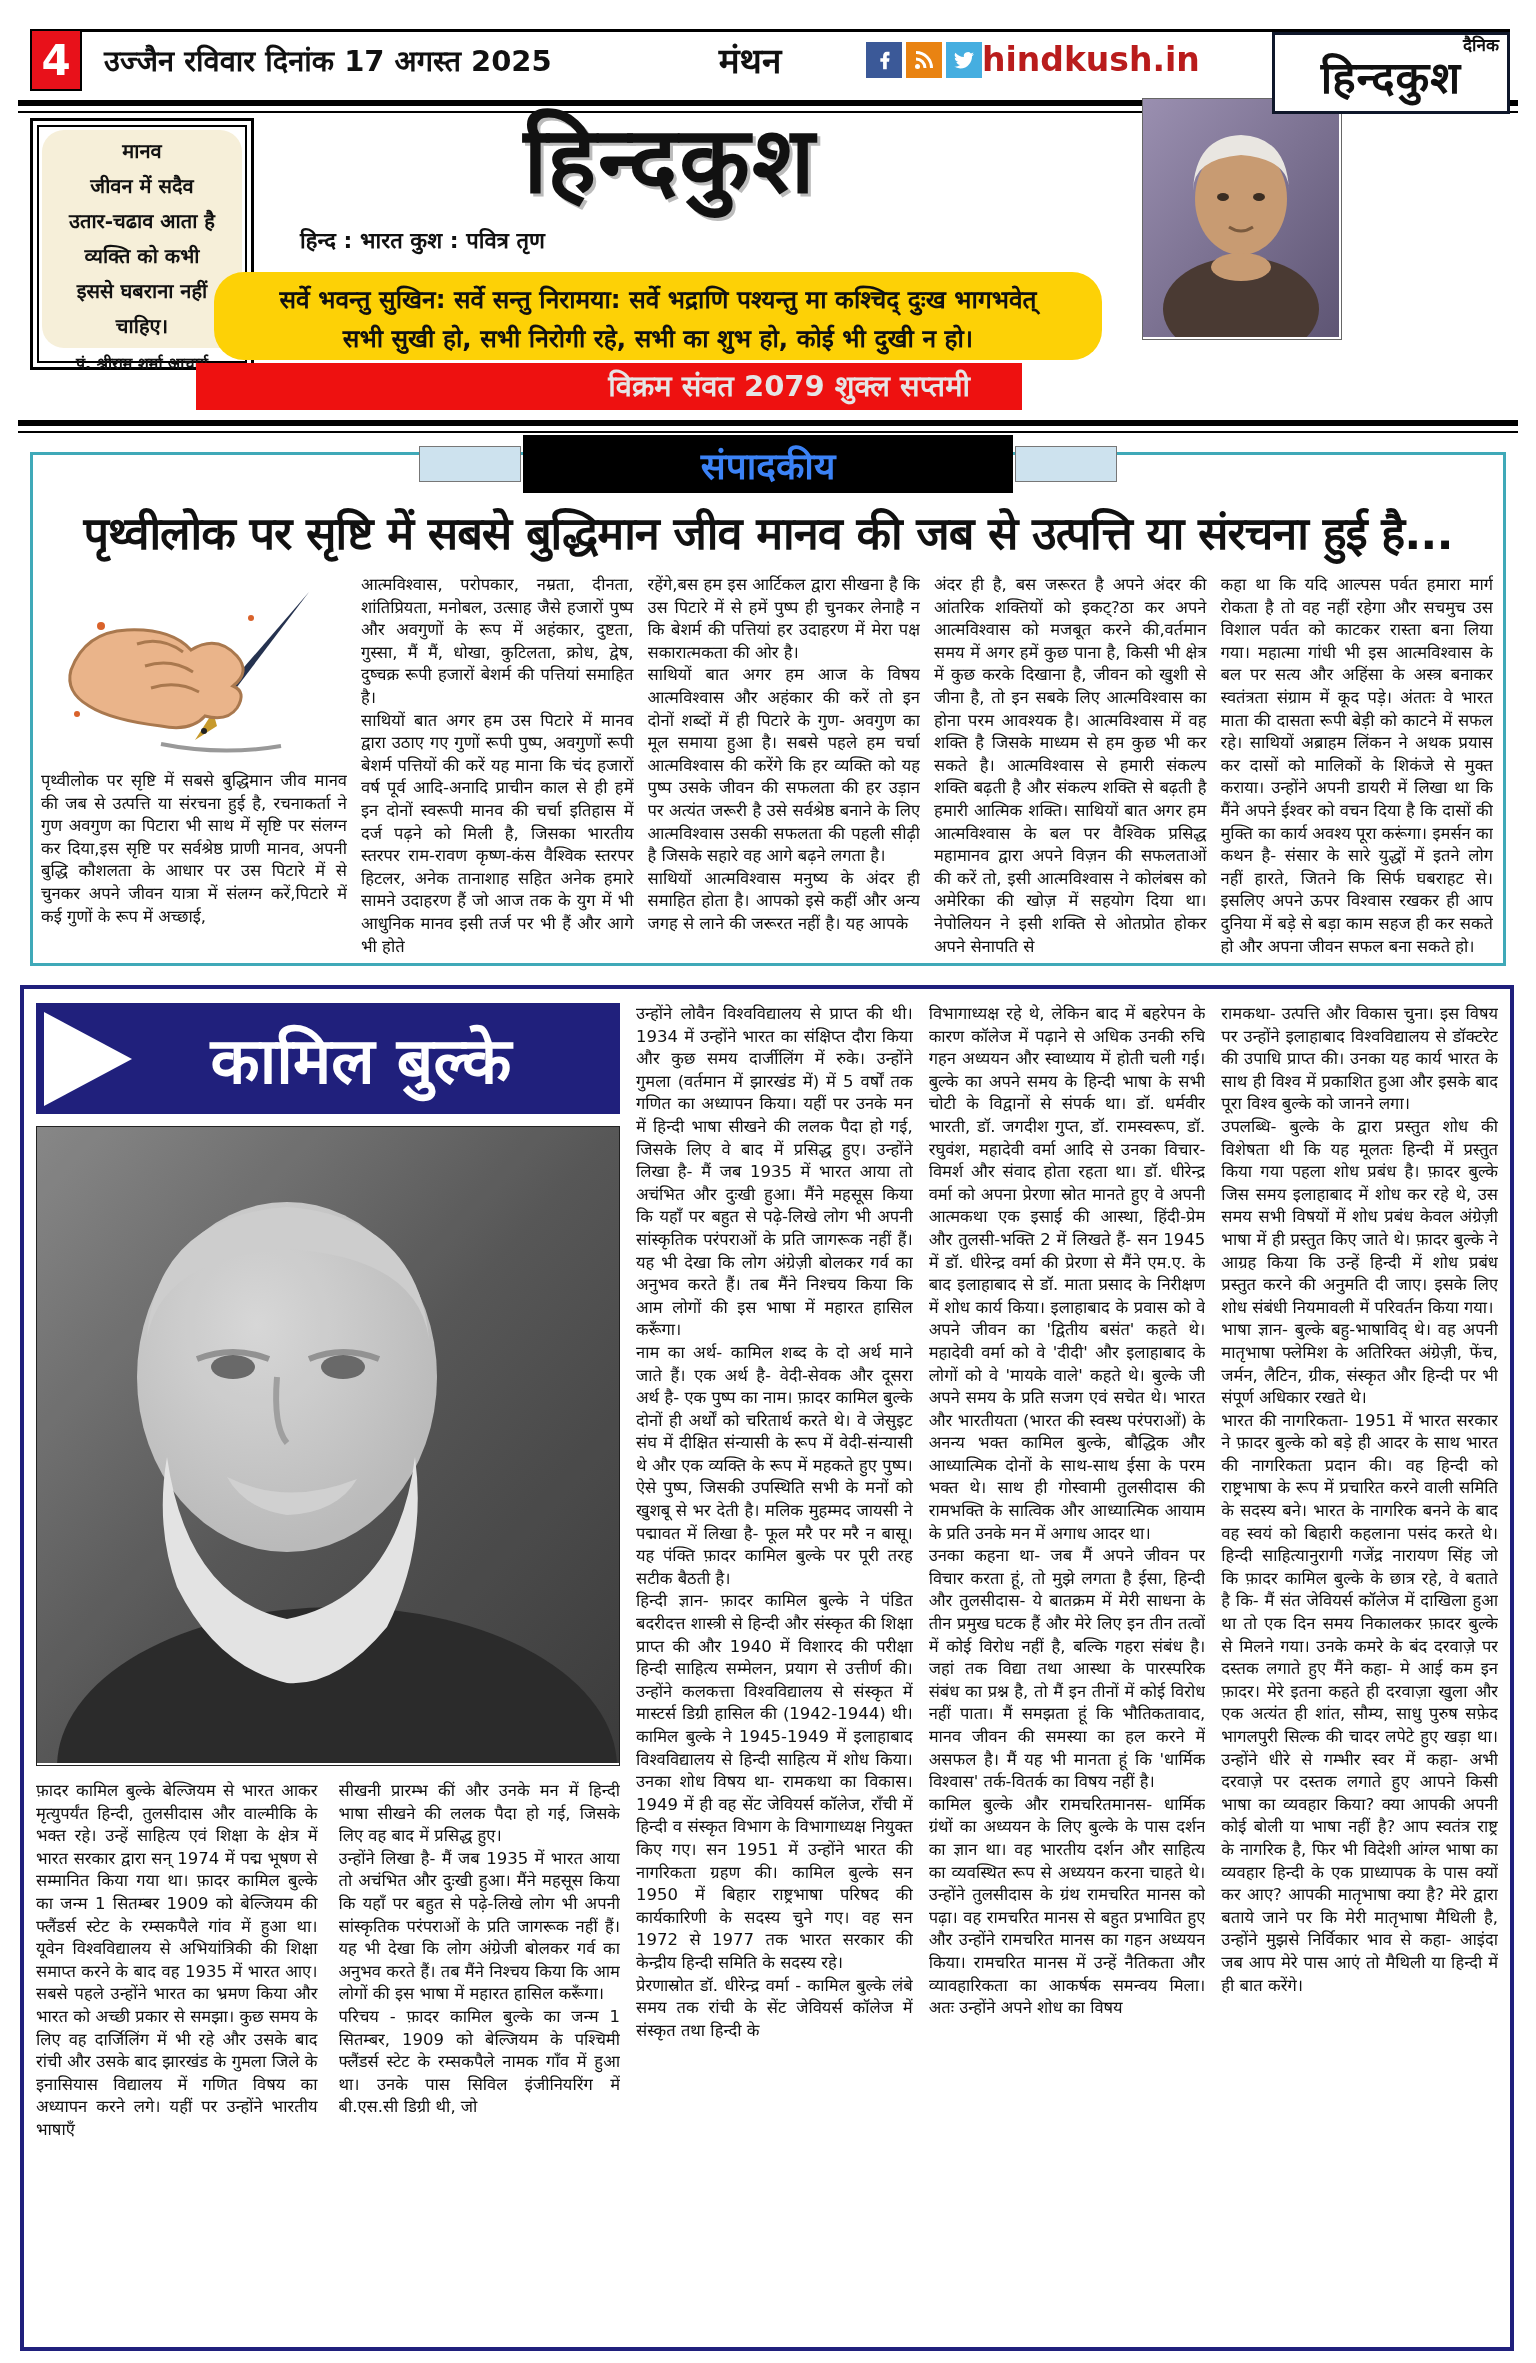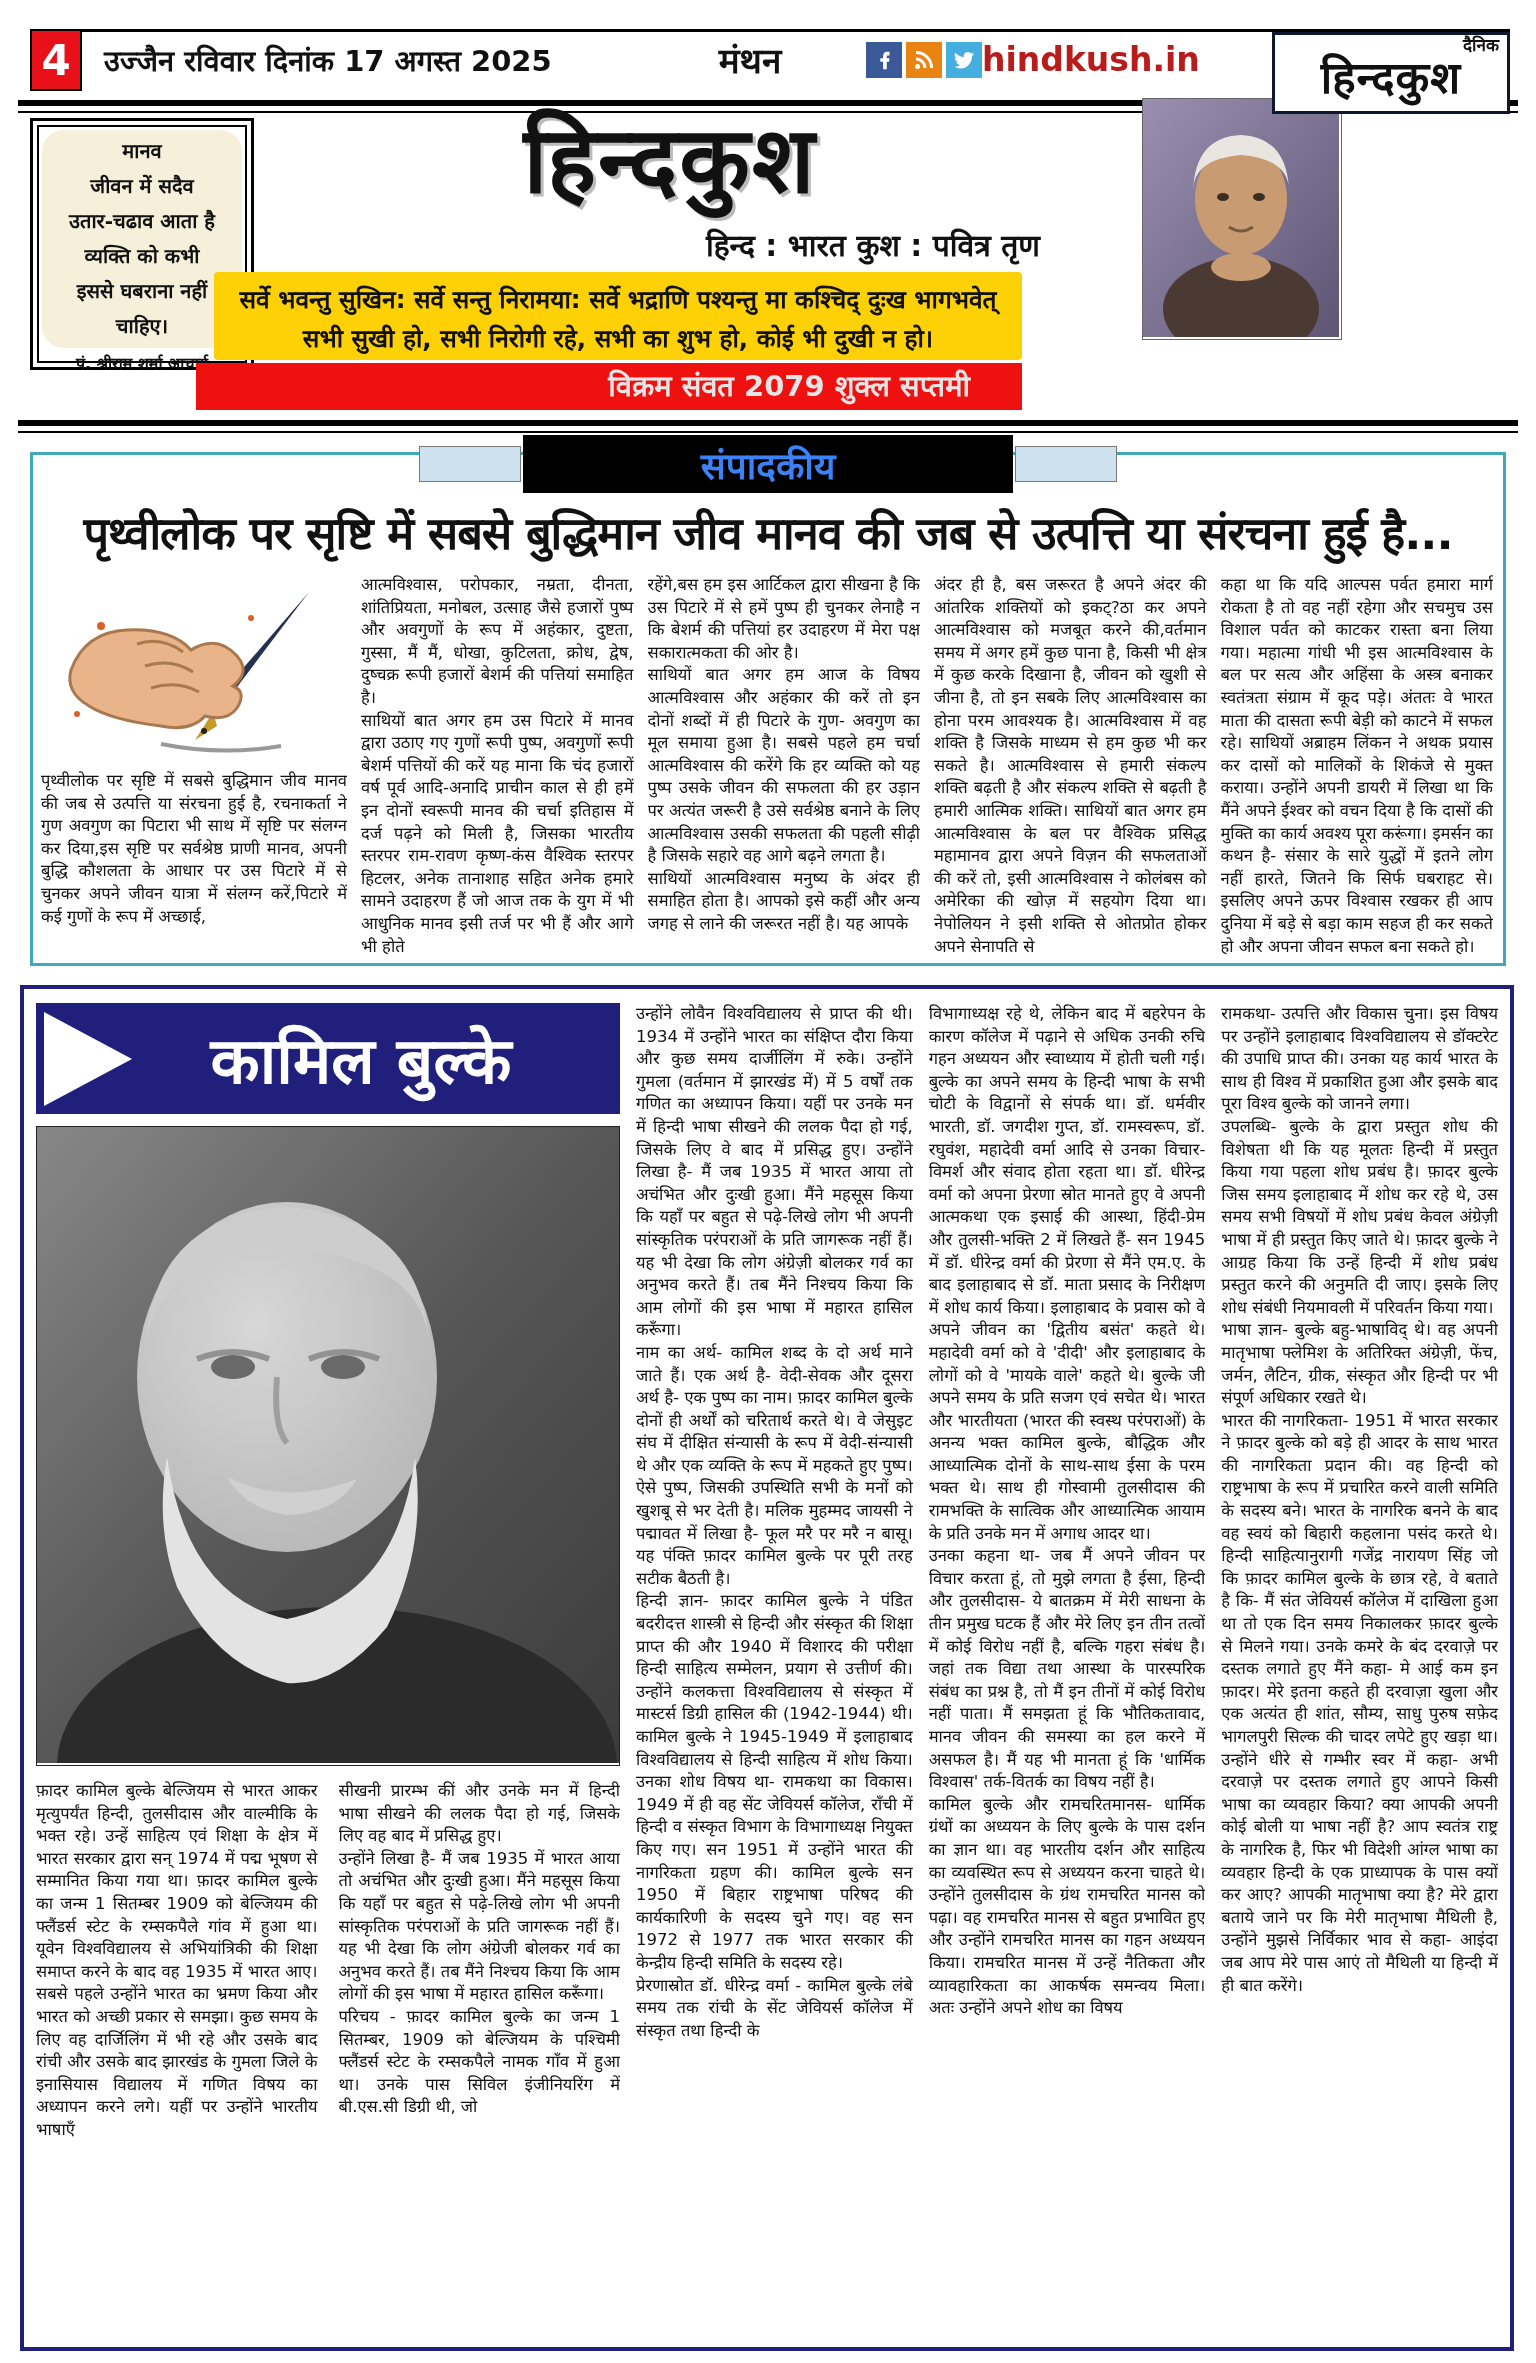--- a/index.html
+++ b/index.html
@@ -31,23 +31,23 @@
           box-sizing:border-box;padding:4px;}
   .quote-box .frame{border:2px solid #000;height:100%;box-sizing:border-box;display:flex;
           flex-direction:column;padding:3px;}
   .quote-text{background:#f6efd9;border-radius:22px;flex:1;display:flex;align-items:center;
           justify-content:center;text-align:center;font-size:20px;font-weight:bold;
           line-height:1.75;white-space:pre-line;padding:4px;}
   .quote-author{text-align:center;font-size:16px;font-weight:bold;padding-top:4px;}
   .logo-main{position:absolute;left:300px;top:112px;width:740px;text-align:center;font-size:92px;
           font-weight:900;font-family:"DejaVu Serif","Liberation Serif",serif;line-height:1.05;
           letter-spacing:2px;text-shadow:3px 3px 0 #bbb;}
-  .logo-sub{position:absolute;left:300px;top:224px;width:740px;text-align:right;font-size:30px;font-weight:bold;}
-  .shloka{position:absolute;left:214px;top:272px;width:808px;height:88px;background:#fdd106;
-          border-radius:4px;text-align:center;font-size:24.5px;font-weight:bold;line-height:1.6;
+  .logo-sub{position:absolute;left:300px;top:224px;width:740px;text-align:left;font-size:22px;font-weight:bold;}
+  .shloka{position:absolute;left:214px;top:272px;width:888px;height:88px;background:#fdd106;
+          border-radius:30px;text-align:center;font-size:24.5px;font-weight:bold;line-height:1.6;
           padding-top:8px;box-sizing:border-box;}
   .panchang{position:absolute;left:196px;top:363px;width:826px;height:47px;background:#ee1110;
           color:#e5e5e5;font-size:29px;font-weight:bold;text-align:right;line-height:47px;
           padding-right:52px;box-sizing:border-box;}
   .portrait1{position:absolute;left:1142px;top:98px;width:198px;height:240px;border:1px solid #666;}
   
   .editorial{position:absolute;left:30px;top:452px;width:1476px;height:514px;border:3px solid #3fa9b8;
           box-sizing:border-box;background:#fff;}
   .ed-tabwrap{position:absolute;top:-20px;left:0;right:0;display:flex;justify-content:center;align-items:center;}
   .side-tab{width:100px;height:34px;background:#cde2ee;border:1px solid #777;}

